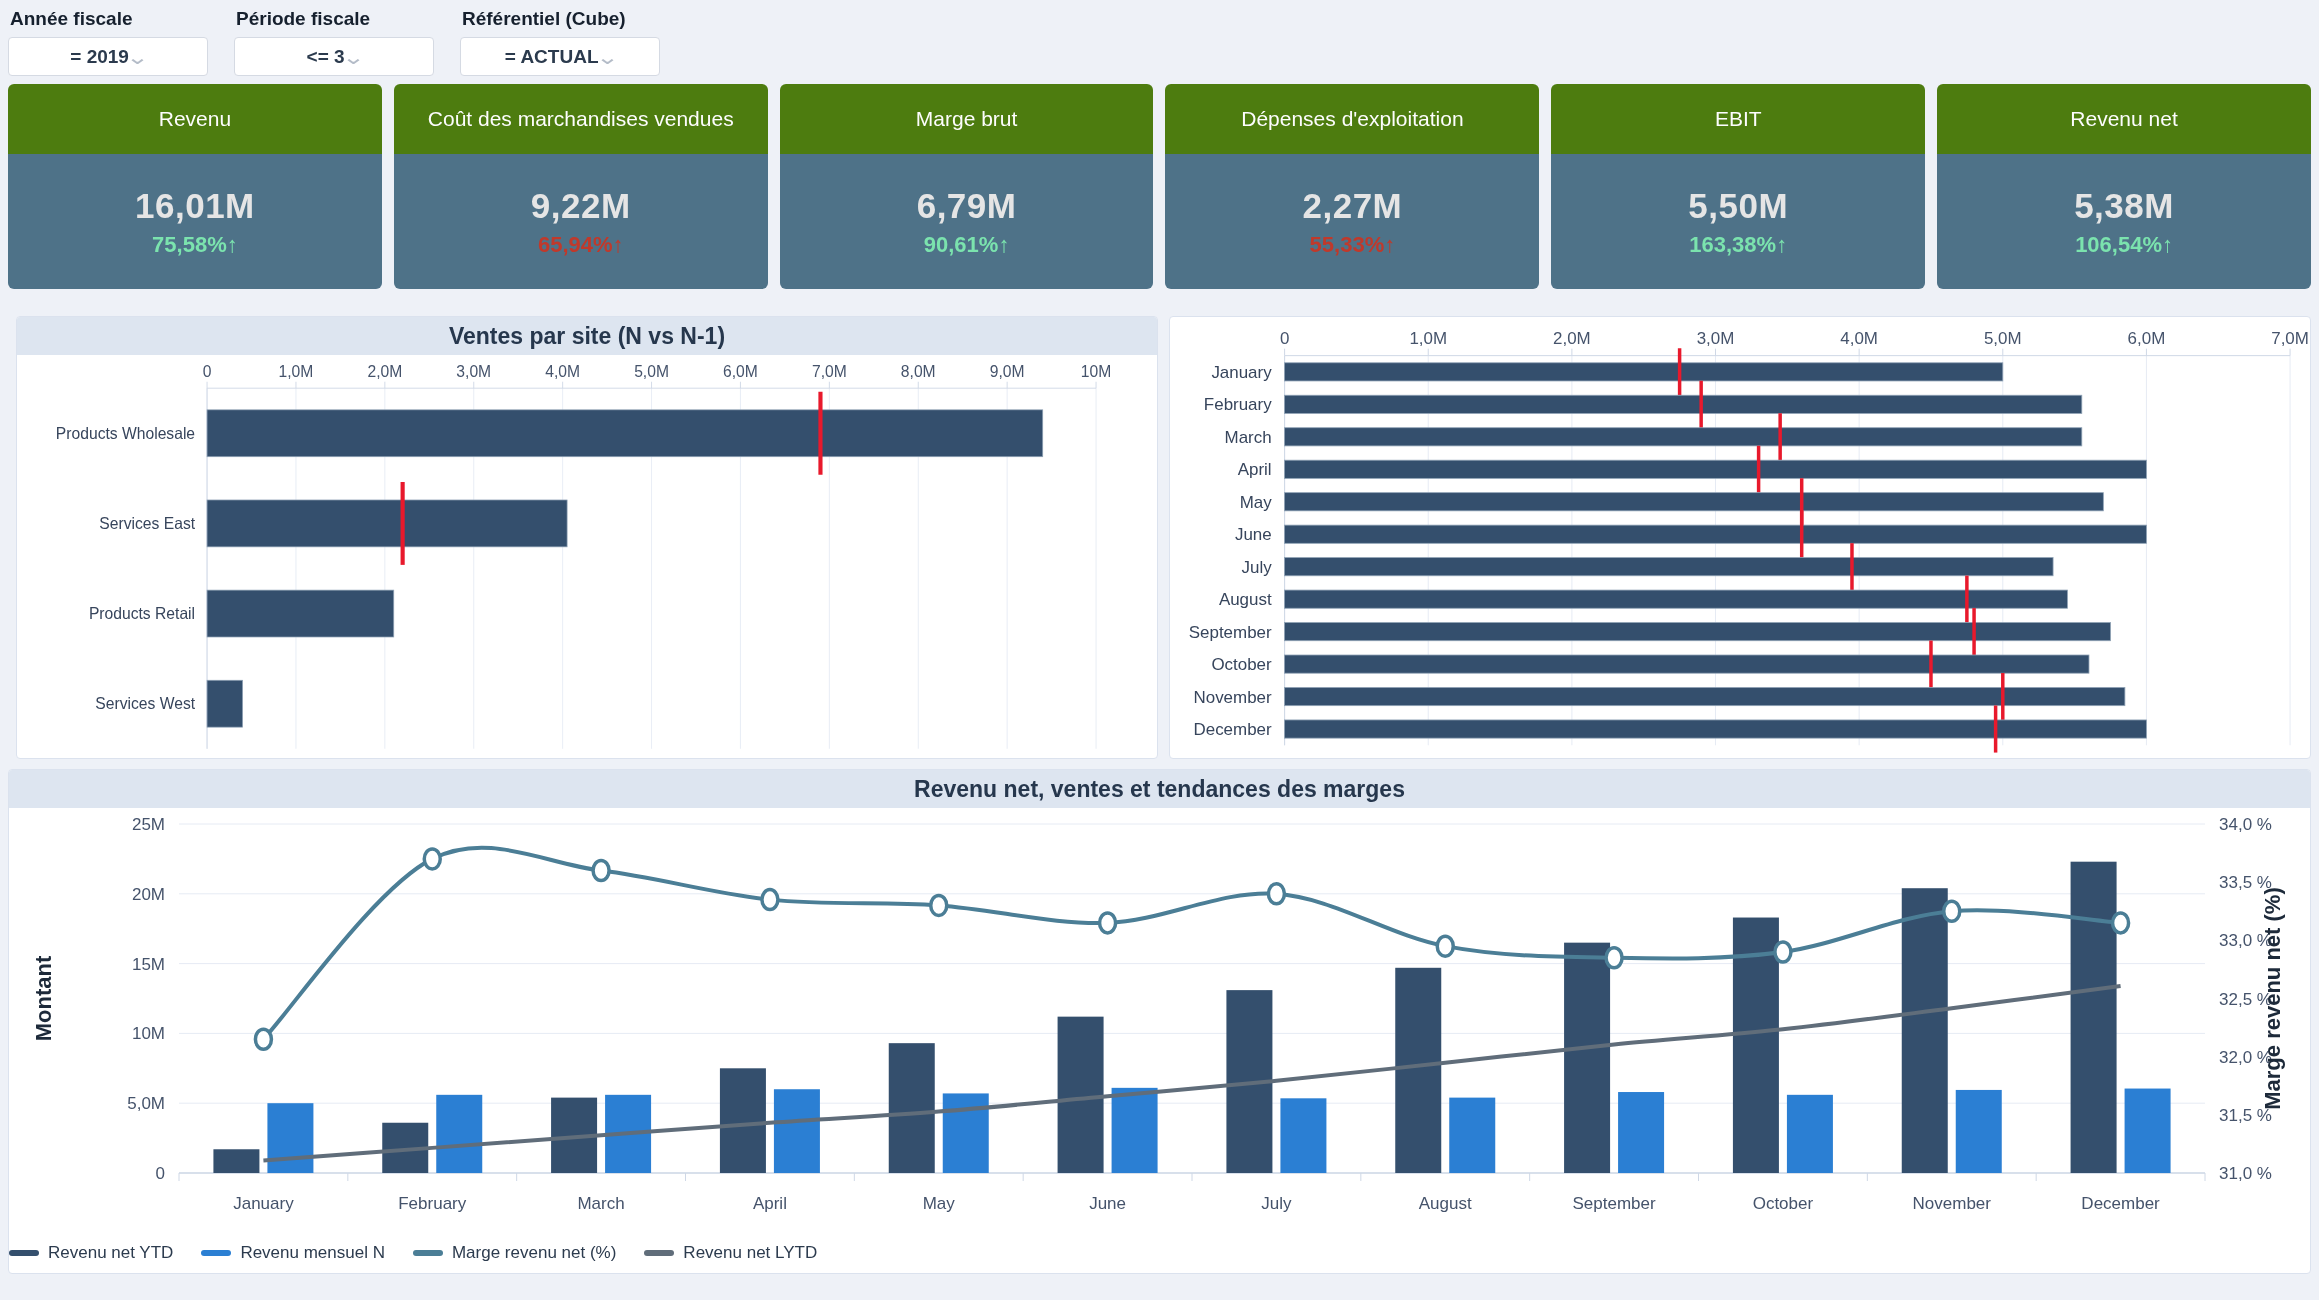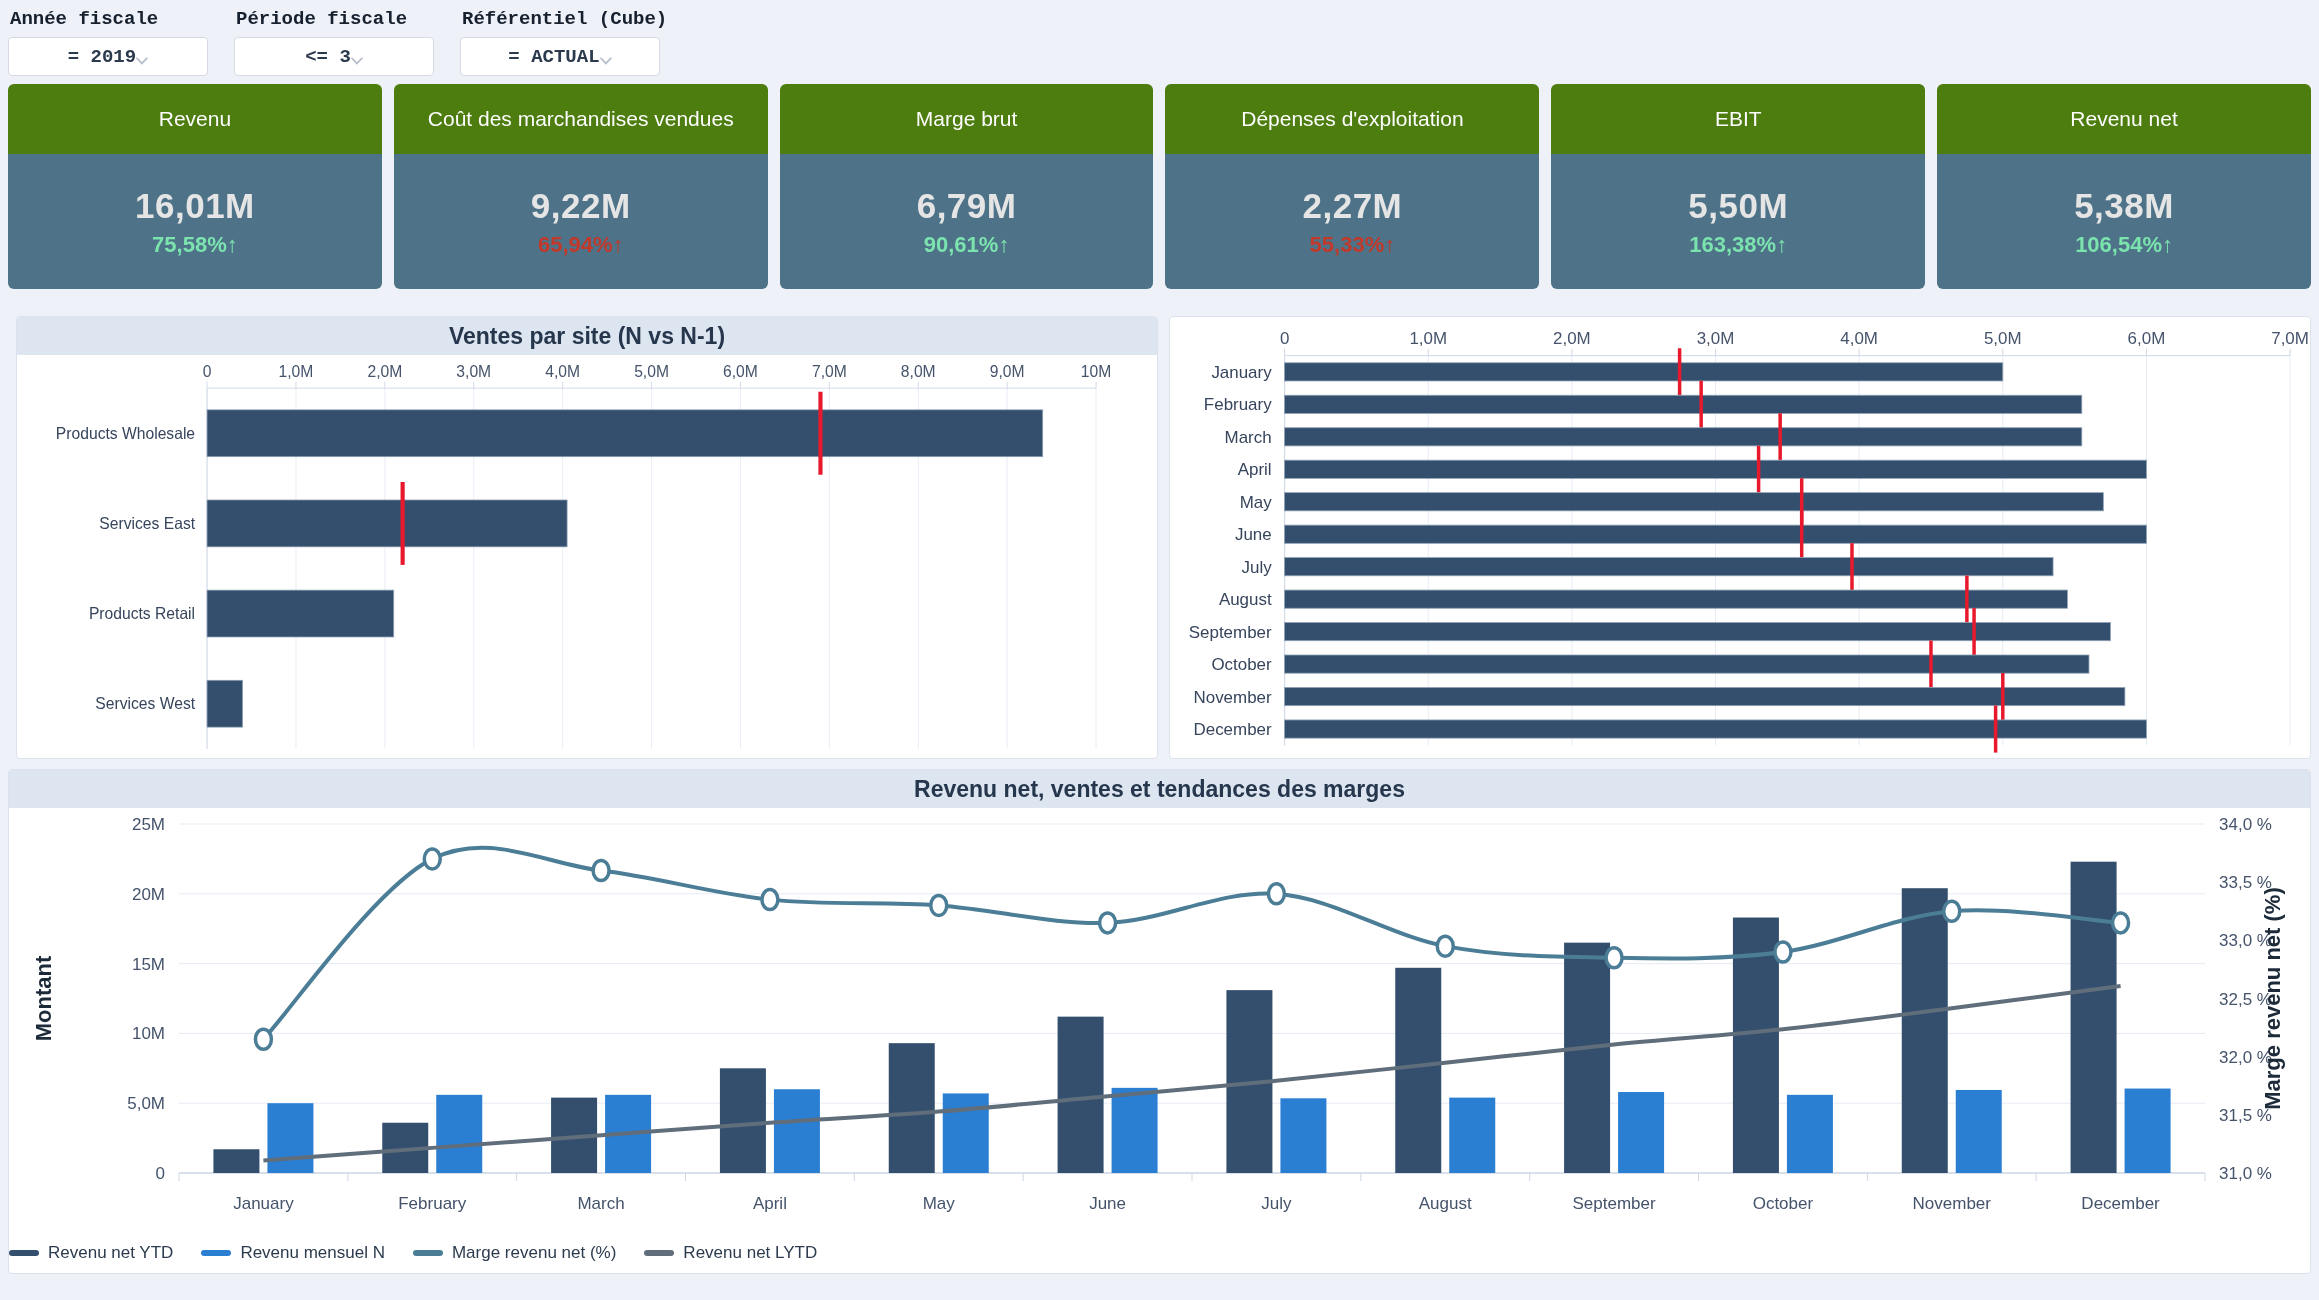--- a/index.html
+++ b/index.html
@@ -4,21 +4,21 @@
 <style>
   * { box-sizing: border-box; margin: 0; padding: 0; }
   html,body { width: 2319px; height: 1300px; }
   body {
     font-family: "Liberation Sans", sans-serif;
     background: #eef1f7;
     padding: 6px 8px 5px 8px;
     overflow: hidden;
   }
   
-  .filter-bar { display: flex; gap: 26px; height: 70px; font-family: Liberation Mono, monospace; }
+  .filter-bar { display: flex; gap: 26px; height: 70px; }
   .filter-group { display: flex; flex-direction: column; }
   .filter-label { font-size: 19px; font-weight: bold; color: #16202e; padding: 2px 2px 0 2px; }
   .select {
     margin-top: 7px; width: 200px; height: 40px; background: #ffffff;
     border: 1px solid #d5dae3; border-radius: 4px; display: flex; align-items: center;
     justify-content: center; padding: 0 10px; cursor: pointer;
   }
   .select-value { font-size: 19px; font-weight: bold; color: #2b3a4d; }
   .chevron { color: #b4bcc8; font-size: 20px; line-height: 1; transform: scaleX(1.4); }
   

